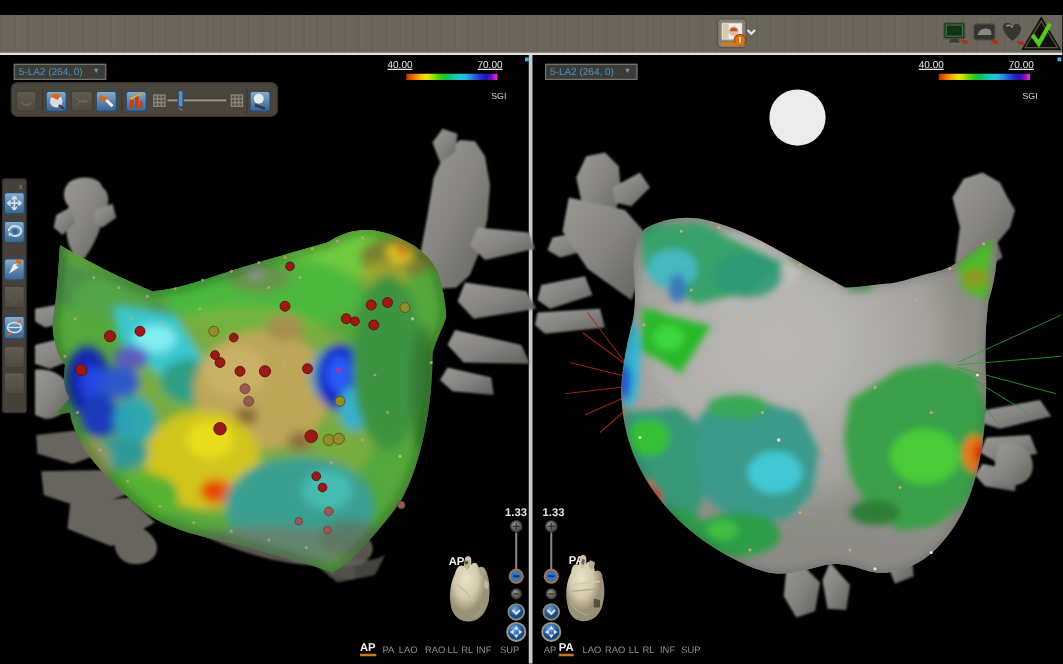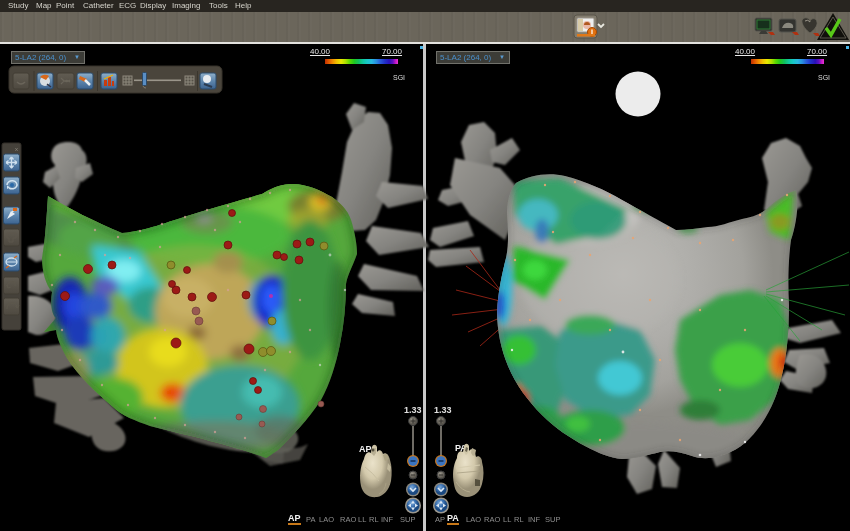--- a/index.html
+++ b/index.html
@@ -21,31 +21,20 @@
   
   .cstext{color:#e8e8e8;font-size:8px;text-decoration:underline;}
   .cbar{height:4px;background:linear-gradient(90deg,#c03000 0%,#e05800 5%,#f08800 10%,#f0c000 16%,#e8e800 22%,#b0e000 28%,#58d800 34%,#20c820 40%,#10c060 46%,#10c8a0 52%,#18c8c8 58%,#28b8e0 64%,#2890e0 70%,#2858d8 76%,#2030c8 82%,#2810b8 88%,#6010c0 93%,#c818c8 97%,#e838d0 100%);}
   .sgi{color:#dcdcdc;font-size:7px;}
   .cysq{width:3px;height:3px;background:#49b6e8;}
 </style>
 </head>
 <body>
 <div id="page">
 
-  <div class="abs" id="menubar">
-    <span style="left:8px">Study</span>
-      <span style="left:36px">Map</span>
-      <span style="left:56px">Point</span>
-    <span style="left:83px">Catheter</span>
-      <span style="left:119px">ECG</span>
-      <span style="left:140px">Display</span>
-    <span style="left:172px">Imaging</span>
-      <span style="left:209px">Tools</span>
-      <span style="left:235px">Help</span>
-  </div>
 
   <div class="abs" id="toolbar">
       <div class="tex"></div>
     </div>
   <div class="abs" id="sepline"></div>
 
   <div class="abs" id="divider"></div>
 
   <svg class="abs" style="left:0;top:0" width="850" height="531" viewBox="0 0 850 531">
     <defs>

